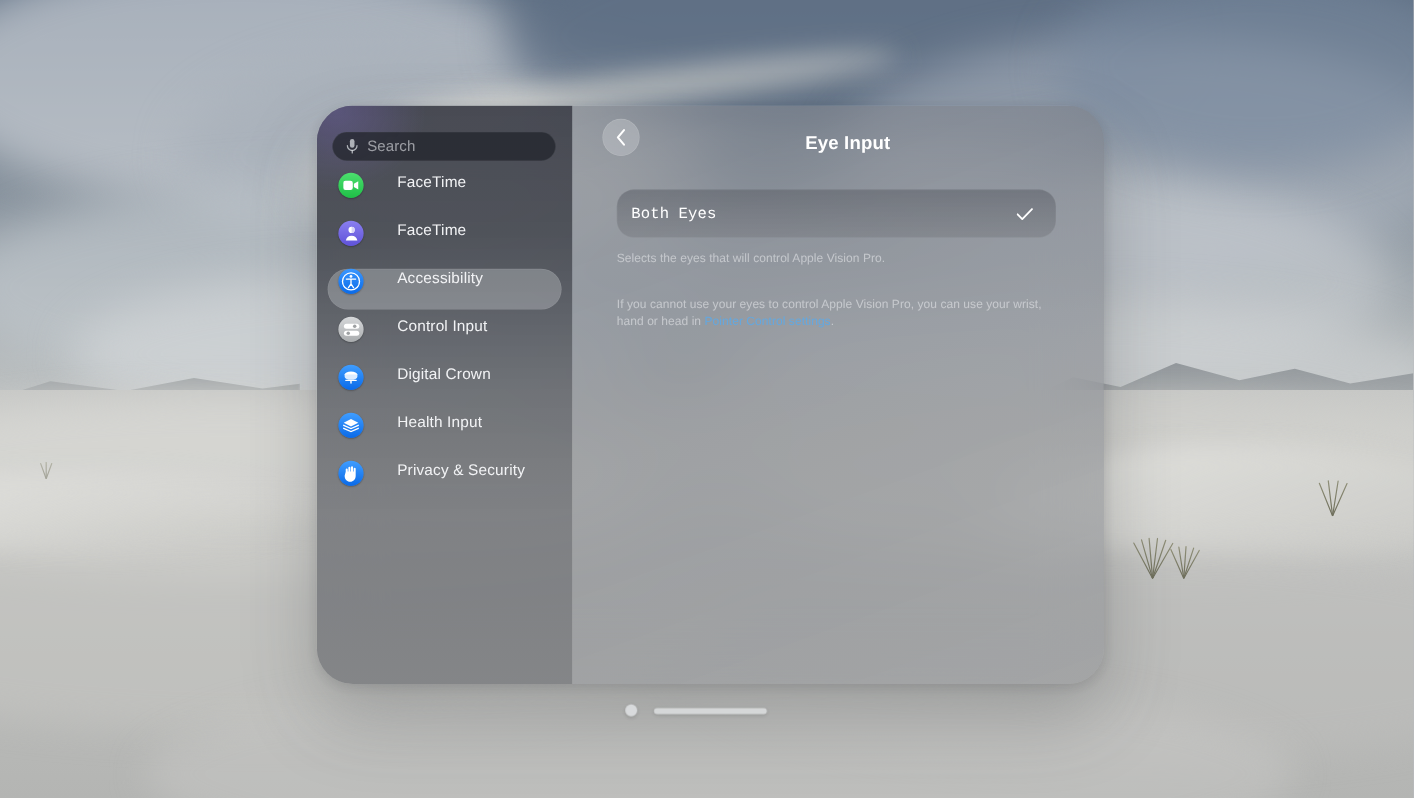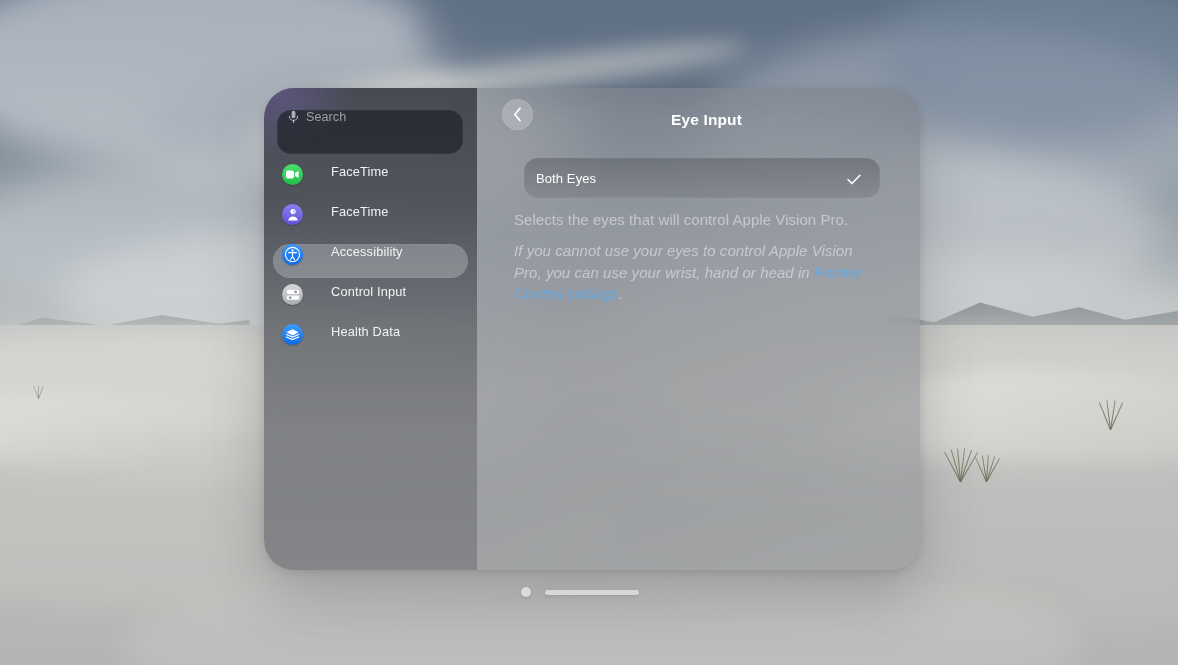--- a/index.html
+++ b/index.html
@@ -107,23 +107,23 @@
        rgba(116,118,122,.80) 100%);
     padding:0;
   }
   #sidebar::after {
     content:""; position:absolute; left:0; top:0; width:90px; height:70px;
     background:radial-gradient(ellipse at 18% 6%, rgba(124,106,190,.38), rgba(124,106,190,0) 72%);
     pointer-events:none;
   }
   .search-wrap { padding:22px 14px 6px 13px; position:relative; z-index:2; }
   .search-field {
-    height:44px; border-radius:14px;
+    height:24px; border-radius:14px;
     background:rgba(32,34,42,.72);
-    display:flex; gap:7px; padding:0 11px;
+    display:flex; align-items:center; gap:7px; padding:0 11px;
     box-shadow:inset 0 0 0 .5px rgba(255,255,255,.07);
   }
   .search-field .ph { font-size:12.5px; color:rgba(235,236,240,.58); letter-spacing:.1px; }
 
   .nav { position:relative; z-index:2; padding:4px 9px 0 9px; }
   .nav-item {
     display:flex; align-items:flex-start; gap:28px;
     height:34px; padding:0 9px; border-radius:17px;
     margin-bottom:6px;
   }
@@ -151,41 +151,42 @@
     background:rgba(214,216,220,.34);
     box-shadow:inset 0 0 0 .5px rgba(255,255,255,.14);
     display:flex; align-items:center; justify-content:center;
   }
   .title {
     position:absolute; left:0; right:0; top:23px; text-align:center;
     font-size:15.5px; font-weight:bold; color:#ffffff; letter-spacing:.15px;
   }
 
   .options {
-    margin:0 40px 0 47px; border-radius:14px; overflow:hidden;
+    margin:0 40px 0 37px; border-radius:14px; overflow:hidden;
     background:linear-gradient(180deg, rgba(96,100,108,.62), rgba(120,123,129,.52));
     box-shadow:inset 0 0 0 .5px rgba(255,255,255,.07);
+    font-family:Liberation Mono, monospace;
   }
   .opt {
     height:40px; display:flex; align-items:center; justify-content:space-between;
     padding:0 19px 0 12px; position:relative;
   }
   .opt + .opt::before {
     content:""; position:absolute; left:12px; right:0; top:0; height:.5px;
     background:rgba(255,255,255,.14);
   }
   .opt .opt-label { font-size:13px; color:#ffffff; letter-spacing:.1px; }
   .opt .chk { width:14px; height:14px; }
   .opt .chk.hidden { visibility:hidden; }
 
   .footnote {
-    margin:11px 40px 0 37px; font-size:15px; line-height:1.42;
+    margin:11px 40px 0 37px; font-size:10px; line-height:1.42;
     color:rgba(226,228,231,.62); letter-spacing:.05px;
   }
-  .footnote.second { margin-top:10px;font-style:italic; }
+  .footnote.second { margin-top:25px; }
   .footnote a { color:#63a8e0; text-decoration:none; }
 
   
   #dot {
     position:absolute; left:521px; top:587px; width:10px; height:10px; border-radius:50%;
     background:rgba(226,228,230,.82); box-shadow:0 1px 3px rgba(70,70,70,.25);
   }
   #resize-bar {
     position:absolute; left:545px; top:590px; width:94px; height:5px; border-radius:3px;
     background:rgba(224,226,228,.80); box-shadow:0 1px 3px rgba(70,70,70,.22);
@@ -308,33 +309,52 @@
           <svg width="14" height="12" viewBox="0 0 14 12">
             <rect x="0.6" y="0.8" width="12.8" height="4.2" rx="2.1" fill="#fff"></rect>
             <circle cx="9.6" cy="2.9" r="1.45" fill="#9ea1a3"></circle>
             <rect x="0.6" y="6.6" width="12.8" height="4.2" rx="2.1" fill="#fff"></rect>
             <circle cx="4.2" cy="8.7" r="1.45" fill="#9ea1a3"></circle>
           </svg>
         </span>
         <span class="label">Control Input</span>
       </div>
 
+      <div class="nav-item">
+        <span class="app-icon" style="background:linear-gradient(180deg,#3f9dff,#0a6ae8);">
+          <svg width="15" height="13" viewBox="0 0 15 13">
+            <ellipse cx="7.5" cy="4.1" rx="5.3" ry="2.5" fill="#fff"></ellipse>
+            <path d="M2.2 4.1 v1.9 a5.3 2.5 0 0 0 10.6 0 V4.1" fill="#dcecff"></path>
+            <rect x="2.6" y="8.4" width="9.8" height="1.1" rx=".55" fill="#fff"></rect>
+            <rect x="6.9" y="9.3" width="1.2" height="2.4" rx=".6" fill="#fff"></rect>
+          </svg>
+        </span>
+        <span class="label">Digital Crown</span>
+      </div>
 
 
       <div class="nav-item">
         <span class="app-icon" style="background:linear-gradient(180deg,#3f9dff,#0a6ae8);">
           <svg width="15" height="13" viewBox="0 0 15 13">
             <path d="M7.5 1.2 L13.6 4.3 L7.5 7.4 L1.4 4.3 Z" fill="#fff"></path>
             <path d="M1.4 6.4 L7.5 9.1 L13.6 6.4" stroke="#fff" stroke-width="1.1" fill="none" stroke-linecap="round"></path>
             <path d="M1.4 8.9 L7.5 11.6 L13.6 8.9" stroke="#fff" stroke-width="1.1" fill="none" stroke-linecap="round"></path>
           </svg>
         </span>
-        <span class="label">Health Data</span>
-      </div>
-
+        <span class="label">Health Input</span>
+      </div>
+
+      <div class="nav-item">
+        <span class="app-icon" style="background:linear-gradient(180deg,#3f9dff,#0a6ae8);">
+          <svg width="13" height="14" viewBox="0 0 13 14">
+            <path d="M2.1 5.2 V3.2 a.85 .85 0 0 1 1.7 0 V5 h.5 V1.9 a.85 .85 0 0 1 1.7 0 V5 h.5 V1.4 a.85 .85 0 0 1 1.7 0 V5 h.5 V2.6 a.85 .85 0 0 1 1.7 0 V8.4 c0 3-1.9 5-4.6 5 -2.7 0-4.6-2-4.6-5 Z" fill="#fff"></path>
+          </svg>
+        </span>
+        <span class="label">Privacy &amp; Security</span>
+      </div>
 
     </div>
   </div>
 
   <div id="detail">
 
     <div class="topbar">
       <div class="back-btn">
         <span style="display:flex;">
           <svg width="9" height="15" viewBox="0 0 9 15">

